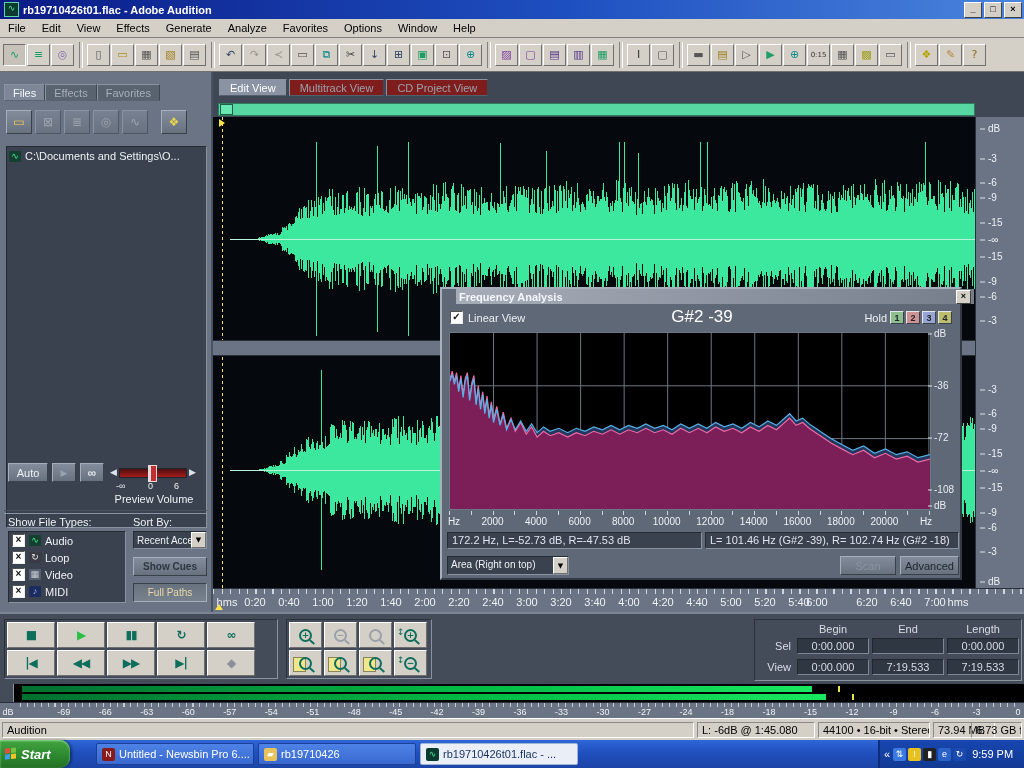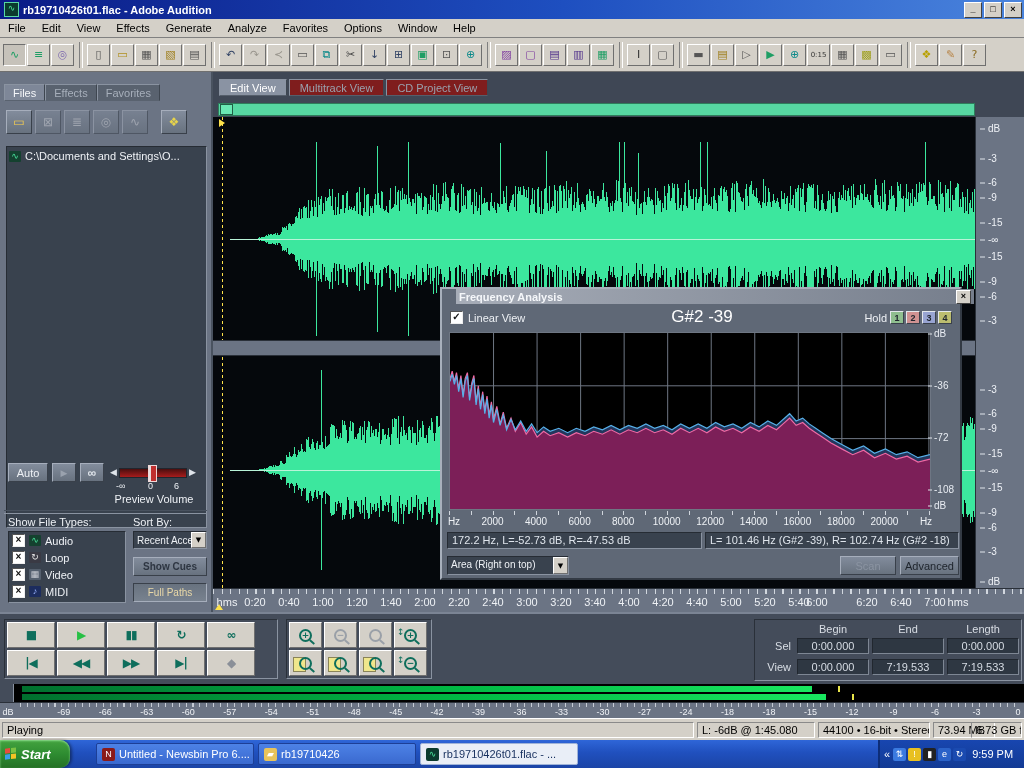--- a/index.html
+++ b/index.html
@@ -484,21 +484,21 @@
       <span class="mlabel" style="left: 769.06px;">-18</span>
       <span class="mlabel" style="left: 810.55px;">-15</span>
       <span class="mlabel" style="left: 852.04px;">-12</span>
       <span class="mlabel" style="left: 893.53px;">-9</span>
       <span class="mlabel" style="left: 935.02px;">-6</span>
       <span class="mlabel" style="left: 976.51px;">-3</span>
       <span class="mlabel" style="left: 1018px;">0</span>
     </div>
 
   <div class="abs statusbar">
-    <div class="scell" style="left:2px;width:692px;">Playing</div>
+    <div class="scell" style="left:2px;width:692px;">Audition</div>
     <span id="status-cells"><span class="scell" style="left: 697px; width: 118px;">L: -6dB @  1:45.080</span><span class="scell" style="left: 818px; width: 112px;">44100 • 16-bit • Stereo</span><span class="scell" style="left: 933px; width: 62px;">73.94 MB</span><span class="scell" style="left: 971px; width: 51px;">6.73 GB free</span></span>
   </div>
 
   <div class="abs taskbar">
     <div class="startbtn">
       <span class="flag">
           <i style="background:#e84c3d"></i>
           <i style="background:#7ac143"></i>
           <i style="background:#3aa0e8"></i>
           <i style="background:#f5c325"></i>

